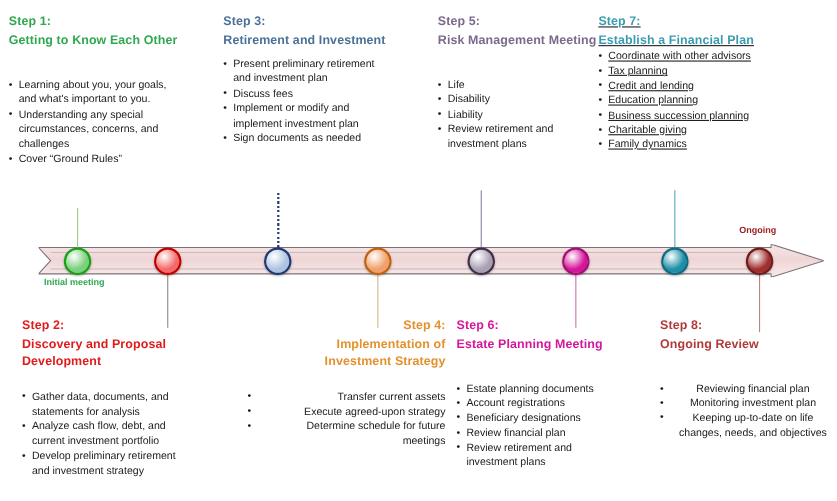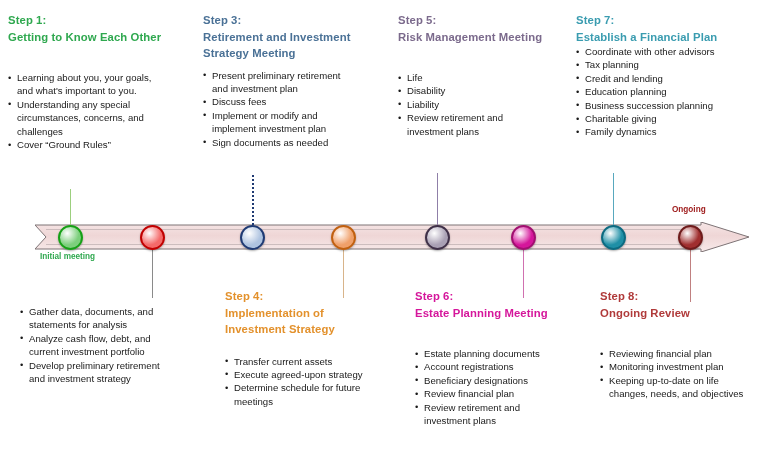--- a/index.html
+++ b/index.html
@@ -84,21 +84,20 @@
         <li>Learning about you, your goals,<br>and what's important to you.</li>
         <li>Understanding any special<br>circumstances,  concerns, and<br>challenges</li>
         <li>Cover “Ground Rules”</li>
       </ul>
   </div>
 
   <div class="step" id="blk-s3" style="left:203px;top:12px;width:186px;">
     <div class="step-title" style="color: rgb(74, 113, 150);">
         <span class="ln">Step 3:</span>
         <span class="ln">Retirement and Investment</span>
-        <span class="ln">Strategy Meeting</span>
       </div>
     <ul class="bullets" style="margin-top: 7px;">
         <li>Present preliminary retirement<br>and investment plan</li>
         <li>Discuss fees</li>
         <li>Implement or modify and<br>implement investment plan</li>
         <li>Sign documents as needed</li>
       </ul>
   </div>
 
   <div class="step" id="blk-s5" style="left:398px;top:12px;width:180px;">
@@ -107,21 +106,21 @@
         <span class="ln">Risk Management Meeting</span>
       </div>
     <ul class="bullets" style="margin-top: 26px;">
         <li>Life</li>
         <li>Disability</li>
         <li>Liability</li>
         <li>Review retirement and<br>investment plans</li>
       </ul>
   </div>
 
-  <div class="step" id="blk-s7" style="left:576px;top:12px;width:182px;">
+  <div class="step" id="blk-s7" style="left:544px;top:12px;width:182px;text-decoration:underline;">
     <div class="step-title" style="color: rgb(58, 156, 176);">
         <span class="ln">Step 7:</span>
         <span class="ln">Establish a Financial Plan</span>
       </div>
     <ul class="bullets" style="">
         <li>Coordinate with other advisors</li>
         <li>Tax planning</li>
         <li>Credit and lending</li>
         <li>Education planning</li>
         <li>Business succession planning</li>
@@ -161,28 +160,33 @@
       <div class="connector" style="left: 612.5px; top: 172.5px; height: 64.5px; background: rgb(88, 168, 190);"></div>
       <div class="node" style="left: 600.5px; top: 224.5px; border: 2px solid rgb(13, 106, 128); background: radial-gradient(circle at 35% 30%, rgb(255, 255, 255) 0%, rgb(31, 143, 166) 58%, rgb(31, 143, 166) 100%); box-shadow: rgba(0, 0, 0, 0.3) 0px 1px 2px;"></div>
       <div class="connector" style="left: 689.5px; top: 237px; height: 64.5px; background: rgb(192, 128, 128);"></div>
       <div class="node" style="left: 677.5px; top: 224.5px; border: 2px solid rgb(110, 28, 28); background: radial-gradient(circle at 35% 30%, rgb(255, 255, 255) 0%, rgb(160, 47, 47) 58%, rgb(160, 47, 47) 100%); box-shadow: rgba(0, 0, 0, 0.3) 0px 1px 2px;"></div>
     </div>
 
   <span class="node-label" id="lbl-start" style="left: 40px; top: 252px; color: rgb(47, 168, 79);">Initial meeting</span>
   <span class="node-label" id="lbl-end" style="left: 672px; top: 205px; color: rgb(160, 32, 32);">Ongoing</span>
 
   <div class="step" id="blk-s2" style="left:20px;top:288px;width:180px;">
+    <div class="step-title" style="color: rgb(224, 27, 27);">
+        <span class="ln">Step 2:</span>
+        <span class="ln">Discovery and Proposal</span>
+        <span class="ln">Development</span>
+      </div>
     <ul class="bullets" style="margin-top: 17px;">
         <li>Gather data, documents, and<br>statements for analysis</li>
         <li>Analyze cash flow, debt, and<br>current investment portfolio</li>
         <li>Develop preliminary retirement<br>and investment strategy</li>
       </ul>
   </div>
 
-  <div class="step" id="blk-s4" style="left:225px;top:288px;width:180px;">
+  <div class="step" id="blk-s4" style="left:225px;top:288px;width:180px;text-align:right;">
     <div class="step-title" style="color: rgb(227, 145, 44);">
         <span class="ln">Step 4:</span>
         <span class="ln">Implementation of</span>
         <span class="ln">Investment Strategy</span>
       </div>
     <ul class="bullets" style="margin-top: 17px;">
         <li>Transfer current assets</li>
         <li>Execute agreed-upon strategy</li>
         <li>Determine schedule for future<br>meetings</li>
       </ul>
@@ -200,20 +204,20 @@
         <li>Review financial plan</li>
         <li>Review retirement and<br>investment plans</li>
       </ul>
   </div>
 
   <div class="step" id="blk-s8" style="left:600px;top:288px;width:160px;">
     <div class="step-title" style="color: rgb(176, 58, 58);">
         <span class="ln">Step 8:</span>
         <span class="ln">Ongoing Review</span>
       </div>
-    <ul class="bullets" style="margin-top: 26px;">
+    <ul class="bullets" style="margin-top: 26px; text-align: center;">
         <li>Reviewing financial plan</li>
         <li>Monitoring investment plan</li>
         <li>Keeping up-to-date on life<br>changes, needs, and objectives</li>
       </ul>
   </div>
 
 </div>
 
 </body></html>

